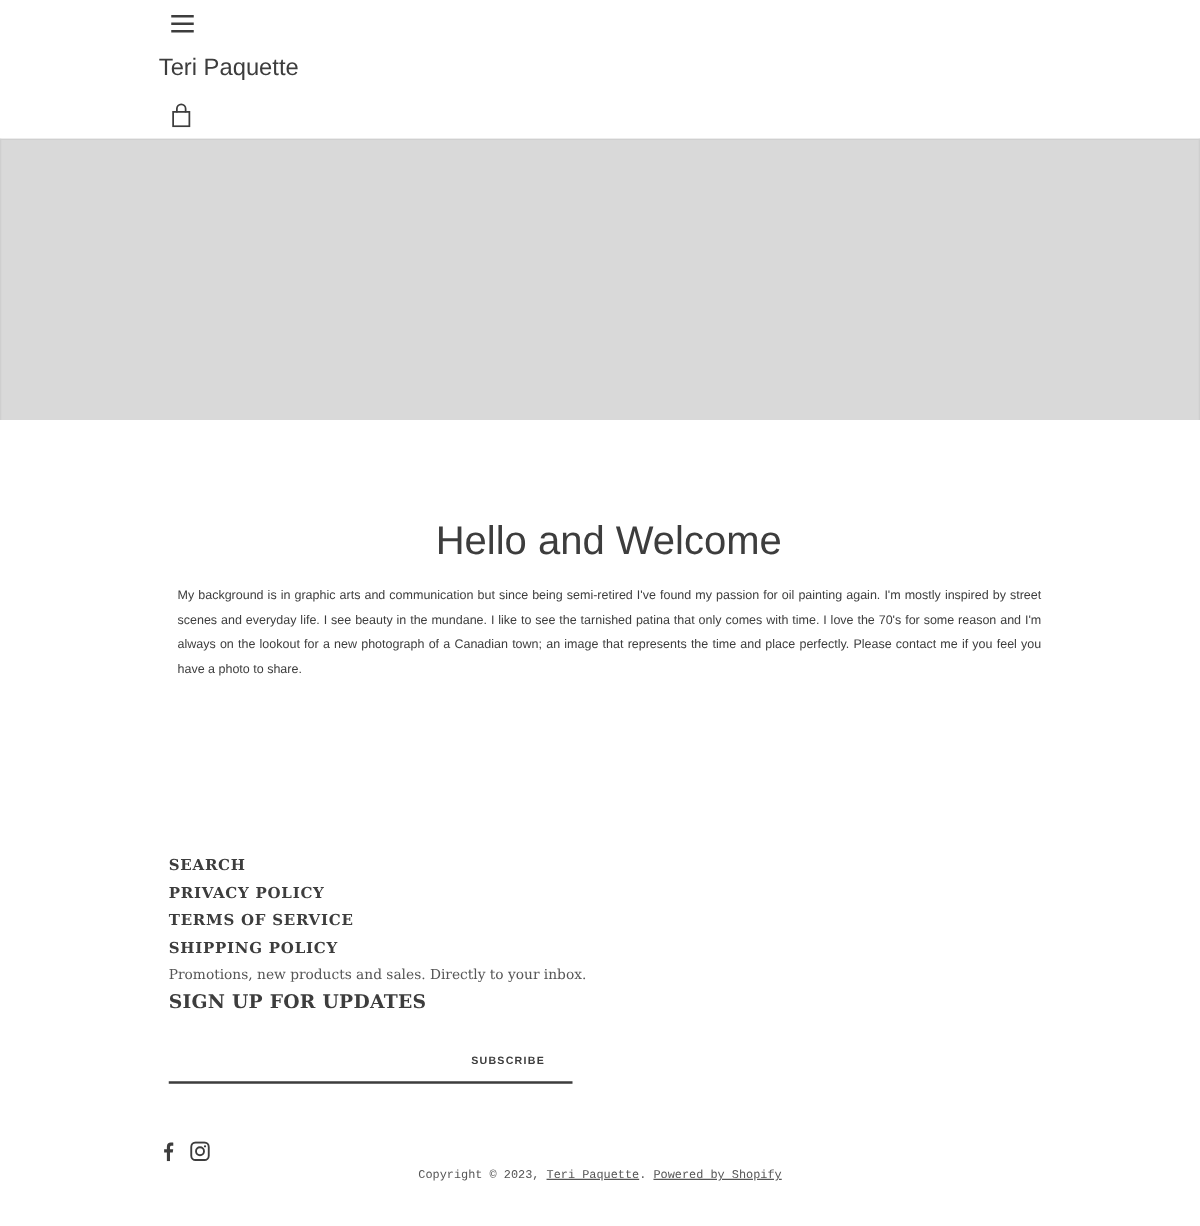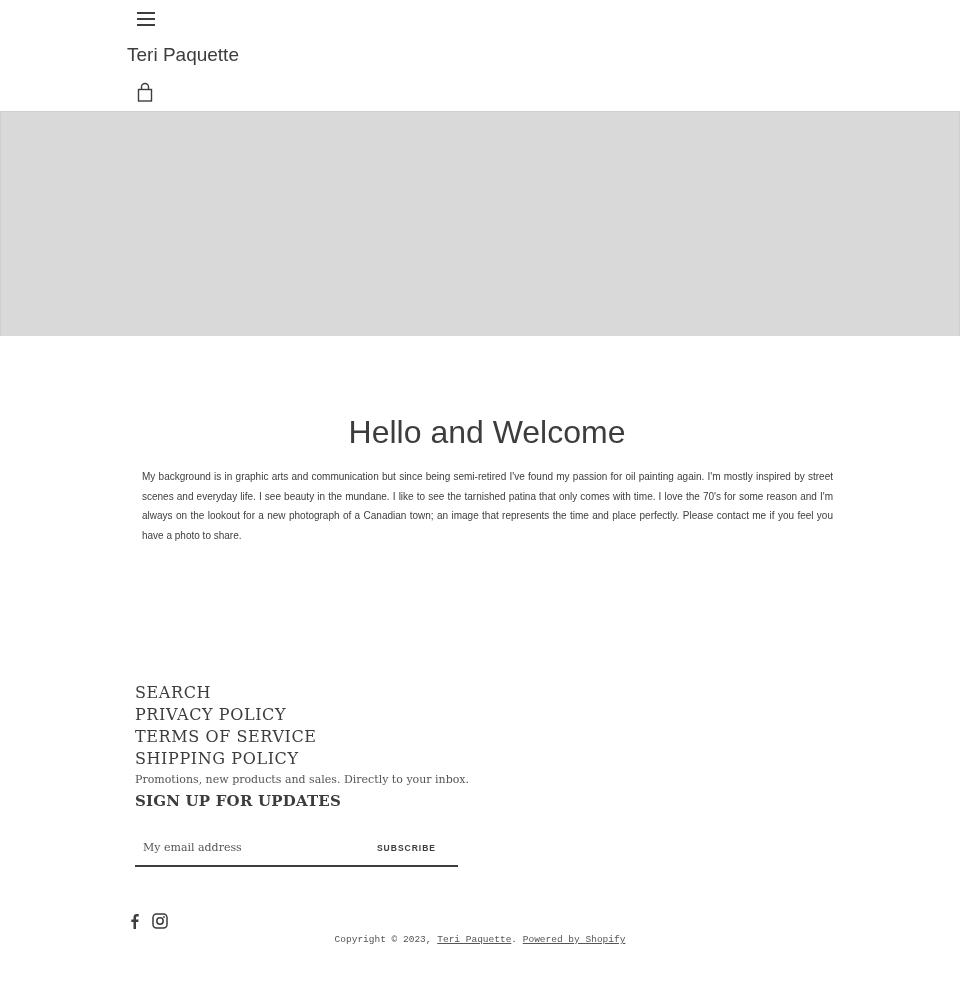--- a/index.html
+++ b/index.html
@@ -18,21 +18,21 @@
     .cart-btn { position: absolute; left: 137px; top: 82px; width: 16px; height: 20px; cursor: pointer; }
 
     .hero { position: absolute; left: 0; top: 111px; width: 960px; height: 225px; background: #d9d9d9; border-top: 1px solid #cfcfcf; border-left: 1px solid #cfcfcf; border-right: 1px solid #cfcfcf; }
 
     .welcome-title { position: absolute; left: 0; top: 414px; width: 974px; text-align: center; font-size: 32px; font-weight: normal; color: #3d3d3d; }
 
     .welcome-text { position: absolute; left: 142px; top: 467px; width: 691px; font-size: 10px; line-height: 19.5px; color: #3d3d3d; text-align: justify; }
 
     .footer-links { position: absolute; left: 135px; top: 683px; list-style: none; }
     .footer-links li { height: 22px; }
-    .footer-links a { font-family: "DejaVu Serif", serif; font-size: 16px; font-weight: normal; letter-spacing: 0.6px; color: #3d3d3d; text-decoration: none; text-transform: uppercase; }
+    .footer-links a { font-family: "DejaVu Serif", serif; font-size: 12px; font-weight: bold; letter-spacing: 0.6px; color: #3d3d3d; text-decoration: none; text-transform: uppercase; }
 
     .signup-title { position: absolute; left: 135px; top: 772px; font-family: "DejaVu Serif", serif; font-size: 15px; font-weight: bold; color: #3d3d3d; letter-spacing: 0.2px; margin-top: 20px; }
     .signup-sub { position: absolute; left: 135px; top: 773px; font-family: "DejaVu Serif", serif; font-size: 11px; color: #555; }
 
     .newsletter { position: absolute; left: 135px; top: 830px; width: 323px; height: 37px; border-bottom: 2px solid #3d3d3d; }
     .email-input { position: absolute; left: 0; top: 0; width: 230px; height: 35px; border: none; outline: none; padding-left: 8px; font-family: "DejaVu Serif", serif; font-size: 11px; color: #3d3d3d; background: transparent; }
     .email-input::placeholder { color: #555; }
     .subscribe-btn { position: absolute; right: 22px; top: 13px; border: none; background: transparent; font-family: Liberation Sans, sans-serif; font-size: 8.5px; font-weight: bold; letter-spacing: 1px; color: #3d3d3d; cursor: pointer; text-transform: uppercase; }
 
     .social { position: absolute; left: 130px; top: 913px; display: flex; gap: 13px; align-items: center; }
@@ -68,21 +68,20 @@
   <li><a>Search</a></li>
   <li><a>Privacy Policy</a></li>
   <li><a>Terms of Service</a></li>
   <li><a>Shipping Policy</a></li>
 </ul>
 
 <h2 class="signup-title">SIGN UP FOR UPDATES</h2>
 <p class="signup-sub">Promotions, new products and sales. Directly to your inbox.</p>
 
 <form class="newsletter">
-  <input class="email-input" type="email" placeholder="My email address" style="">
   <button class="subscribe-btn" type="submit">Subscribe</button>
 </form>
 
 <div class="social">
   <a>
     <svg width="9" height="16" viewBox="0 0 9 16">
       <path d="M6 16 V9 h2.2 l0.4-2.6 H6 V4.8 c0-0.8 0.3-1.3 1.3-1.3 H8.7 V1.1 C8.4 1.1 7.6 1 6.7 1 4.8 1 3.5 2.2 3.5 4.3 V6.4 H1.3 V9 h2.2 v7 z" fill="#3d3d3d"></path>
     </svg>
   </a>
   <a>

